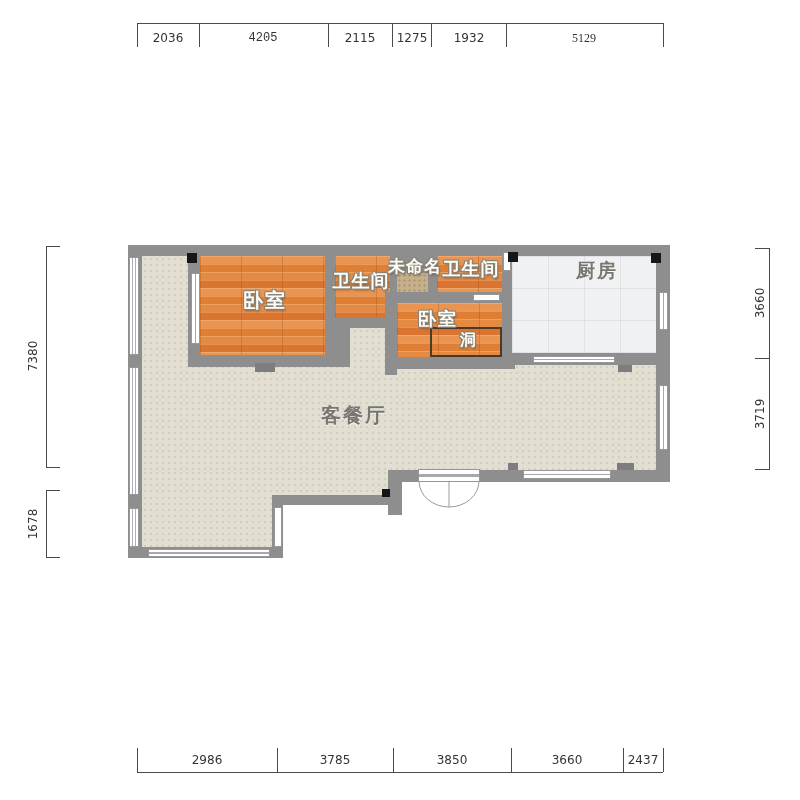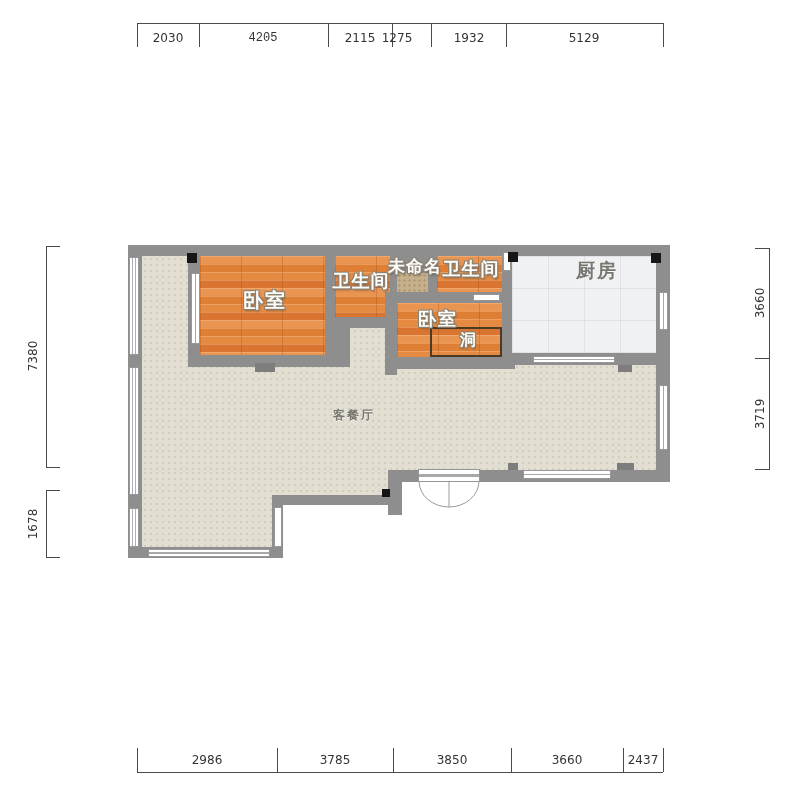--- a/index.html
+++ b/index.html
@@ -110,36 +110,36 @@
   <div class="mk" style="left:651px;top:253px;width:10px;height:10px;"></div>
   <div class="mk" style="left:382px;top:489px;width:8px;height:8px;"></div>
 
   <div class="rl light" style="left:265px;top:300px;font-size:20px;">卧室</div>
   <div class="rl light" style="left:361px;top:281px;font-size:18px;letter-spacing:1px;">卫生间</div>
   <div class="rl light" style="left:415px;top:266px;font-size:17px;letter-spacing:1px;">未命名</div>
   <div class="rl light" style="left:471px;top:269px;font-size:18px;letter-spacing:1px;">卫生间</div>
   <div class="rl dark" style="left:597px;top:271px;font-size:19px;">厨房</div>
   <div class="rl light" style="left:438px;top:319px;font-size:18px;">卧室</div>
   <div class="rl light" style="left:468px;top:340px;font-size:16px;letter-spacing:0;">洞</div>
-  <div class="rl dark" style="left:354px;top:415px;font-size:12px;">客餐厅</div>
+  <div class="rl dark" style="left:354px;top:415px;font-size:20px;">客餐厅</div>
 
   <div class="dl" style="left:137px;top:23px;width:526px;height:1px;"></div>
   <div class="dl" style="left:137px;top:23px;width:1px;height:24px;"></div>
   <div class="dl" style="left:199px;top:23px;width:1px;height:24px;"></div>
   <div class="dl" style="left:328px;top:23px;width:1px;height:24px;"></div>
   <div class="dl" style="left:392px;top:23px;width:1px;height:24px;"></div>
   <div class="dl" style="left:431px;top:23px;width:1px;height:24px;"></div>
   <div class="dl" style="left:506px;top:23px;width:1px;height:24px;"></div>
   <div class="dl" style="left:663px;top:23px;width:1px;height:24px;"></div>
-  <div class="dim" style="left:168px;top:38px;">2030</div>
+  <div class="dim" style="left:168px;top:38px;">2036</div>
   <div class="dim" style="left:263px;top:38px;font-family:Liberation Mono, monospace;">4205</div>
   <div class="dim" style="left:360px;top:38px;">2115</div>
-  <div class="dim" style="left:397px;top:38px;">1275</div>
+  <div class="dim" style="left:412px;top:38px;">1275</div>
   <div class="dim" style="left:469px;top:38px;">1932</div>
-  <div class="dim" style="left:584px;top:38px;">5129</div>
+  <div class="dim" style="left:584px;top:38px;font-family:Liberation Serif, serif;">5129</div>
 
   <div class="dl" style="left:137px;top:772px;width:526px;height:1px;"></div>
   <div class="dl" style="left:137px;top:748px;width:1px;height:24px;"></div>
   <div class="dl" style="left:277px;top:748px;width:1px;height:24px;"></div>
   <div class="dl" style="left:393px;top:748px;width:1px;height:24px;"></div>
   <div class="dl" style="left:511px;top:748px;width:1px;height:24px;"></div>
   <div class="dl" style="left:623px;top:748px;width:1px;height:24px;"></div>
   <div class="dl" style="left:663px;top:748px;width:1px;height:24px;"></div>
   <div class="dim" style="left:207px;top:760px;">2986</div>
   <div class="dim" style="left:335px;top:760px;">3785</div>

